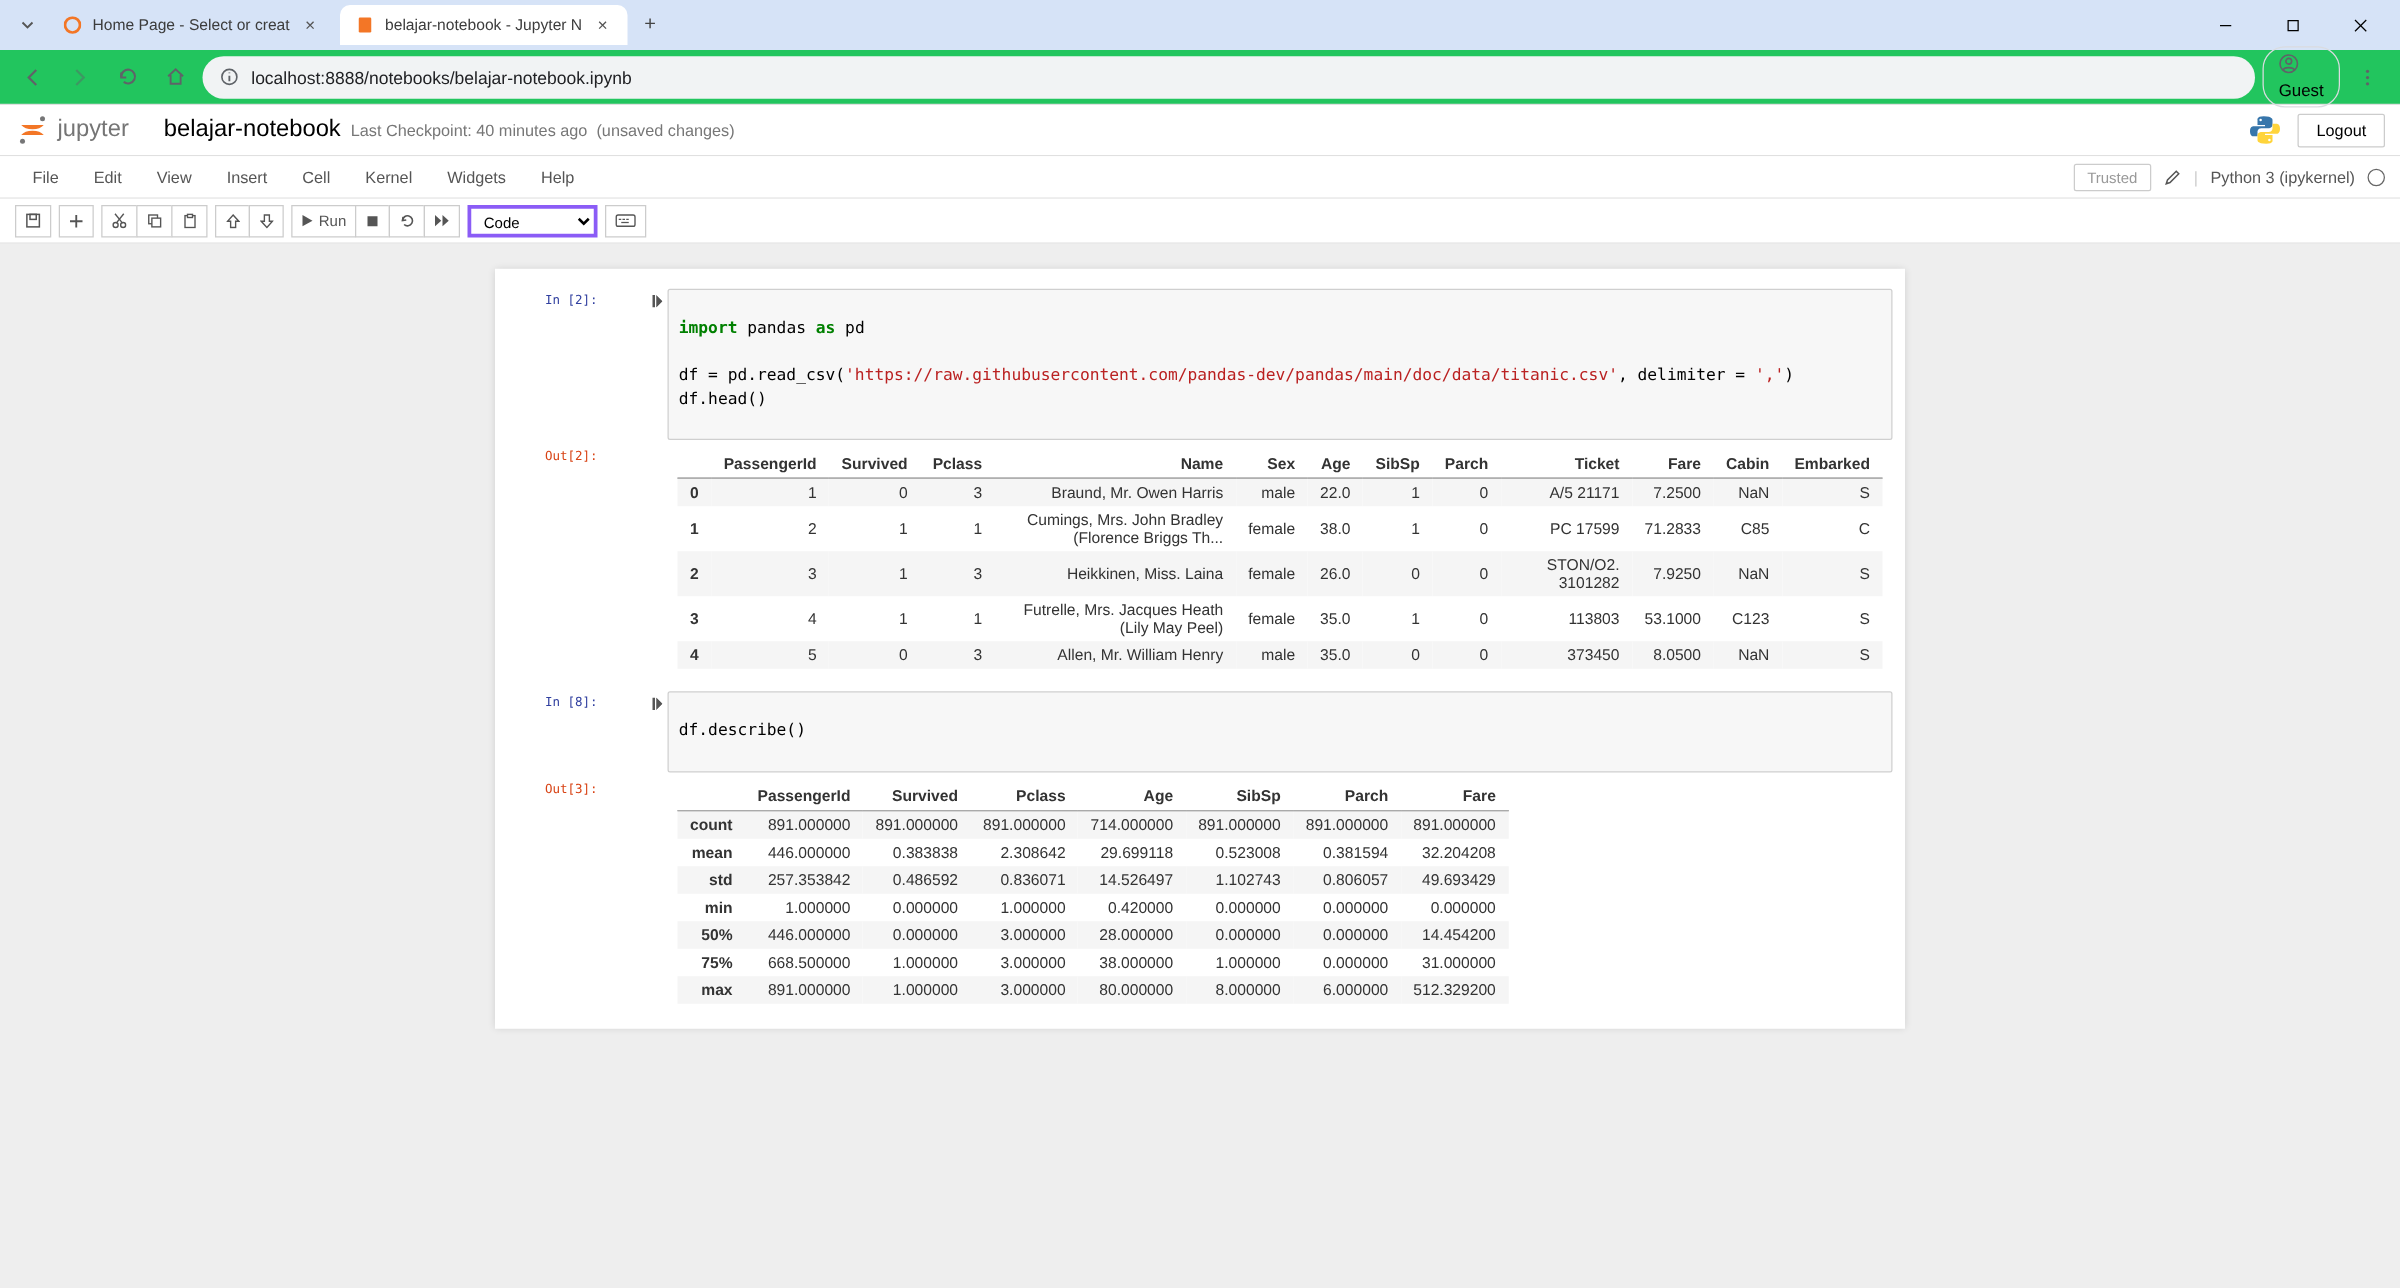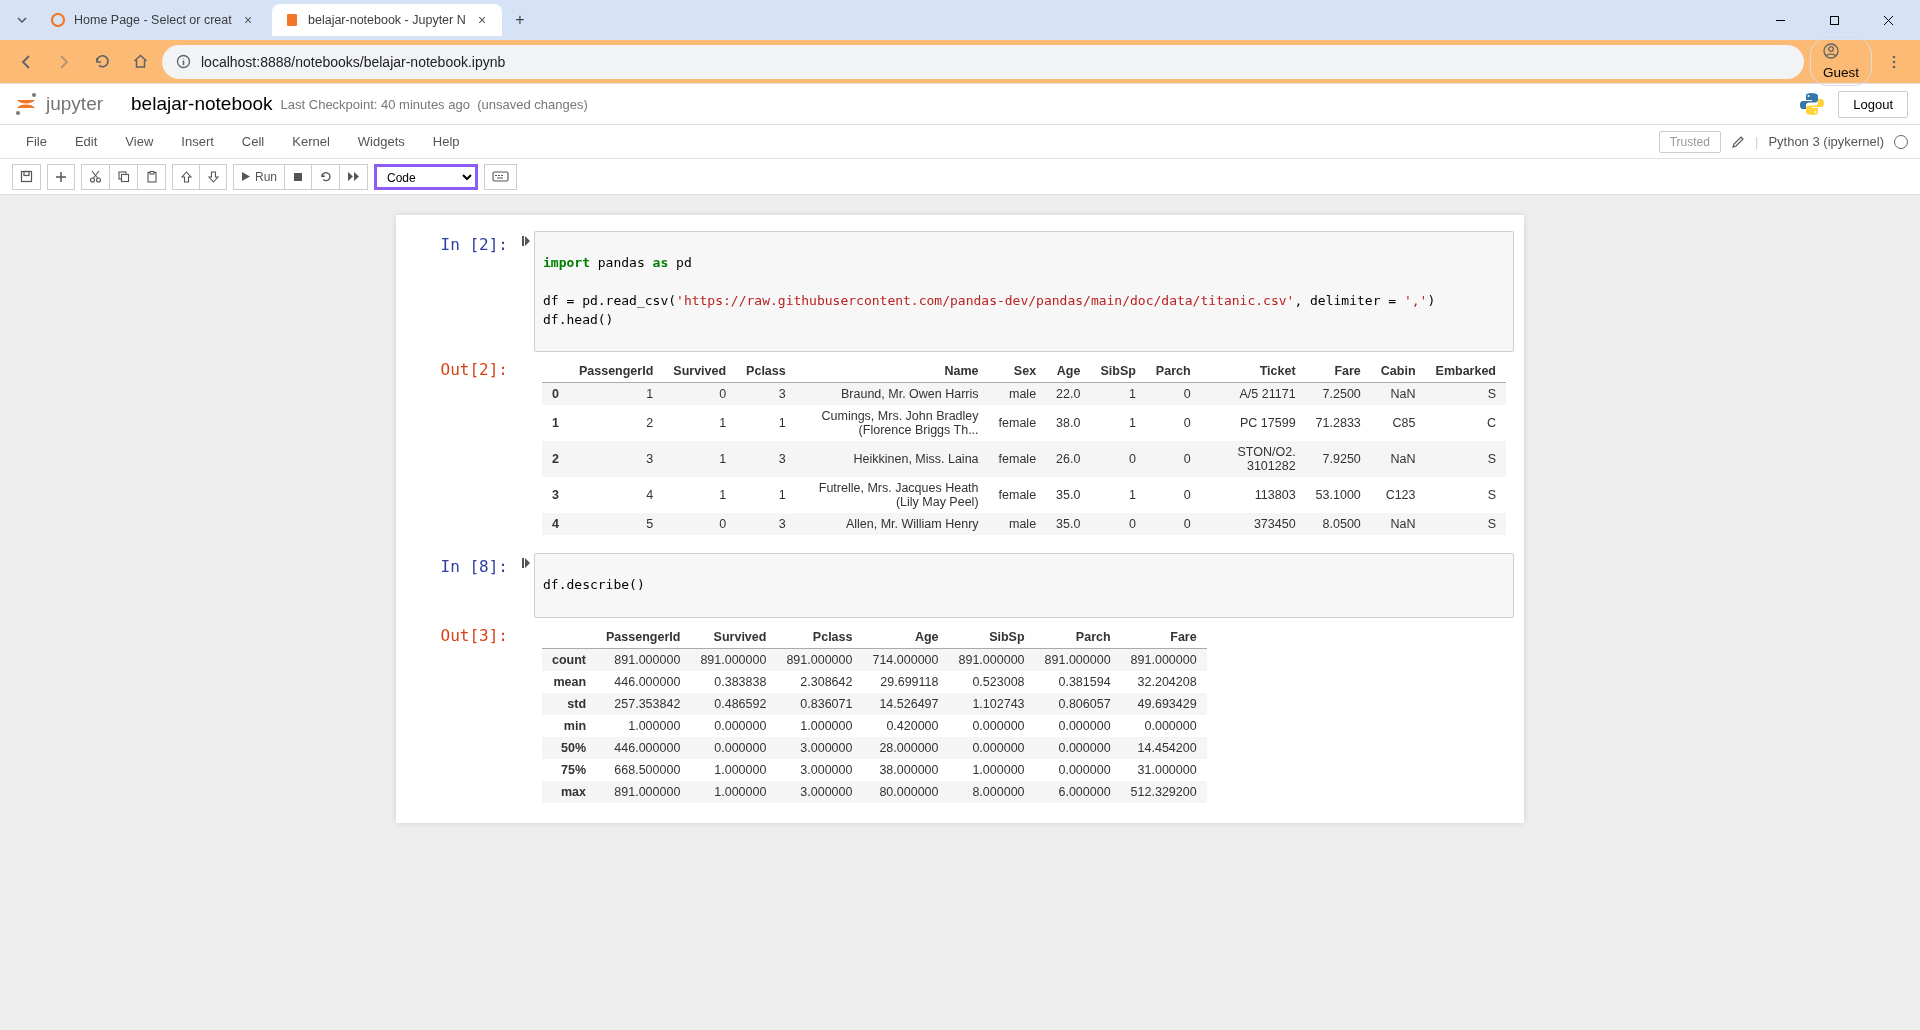--- a/index.html
+++ b/index.html
@@ -12,21 +12,21 @@
   .tab { display: flex; align-items: center; height: 32px; padding: 0 12px; border-radius: 8px 8px 0 0; font-size: 12.5px; color: #3c3c3c; gap: 8px; min-width: 220px; max-width: 230px; }
   .tab.inactive { background: transparent; }
   .tab.active { background: #fff; }
   .tab-favicon { width: 16px; height: 16px; display: flex; align-items: center; justify-content: center; flex-shrink: 0; }
   .tab-title { white-space: nowrap; overflow: hidden; flex: 1; }
   .tab-close { width: 16px; height: 16px; display: flex; align-items: center; justify-content: center; cursor: pointer; color: #555; font-size: 14px; }
   .tab-new { width: 28px; height: 28px; display: flex; align-items: center; justify-content: center; cursor: pointer; font-size: 16px; color: #444; }
   .window-controls { margin-left: auto; display: flex; gap: 10px; }
   .win-ctrl { width: 44px; height: 30px; display: flex; align-items: center; justify-content: center; cursor: pointer; }
   
-  .url-bar-row { background: #fdba74; display: flex; align-items: center; height: 44px; padding: 0 10px; gap: 6px; border-bottom: 1px solid #e0e0e0; }
+  .url-bar-row { background: #22c55e; display: flex; align-items: center; height: 44px; padding: 0 10px; gap: 6px; border-bottom: 1px solid #e0e0e0; }
   .nav-btn { width: 32px; height: 32px; display: flex; align-items: center; justify-content: center; color: #5f6368; cursor: pointer; border-radius: 50%; }
   .url-field { flex: 1; display: flex; align-items: center; height: 34px; background: #f1f3f4; border-radius: 17px; padding: 0 14px; gap: 10px; font-size: 14px; color: #202124; }
   .url-icon { color: #5f6368; }
   .guest-pill { display: flex; align-items: flex-start; gap: 6px; padding: 5px 12px; border: 1px solid #dadce0; border-radius: 18px; font-size: 13.5px; flex-direction: column; }
   
   
   .page { display: flex; flex-direction: column; height: calc(1030px - 84px); }
   .jp-header { display: flex; align-items: center; padding: 6px 12px; border-bottom: 1px solid #e0e0e0; }
   .jp-logo { width: 28px; height: 28px; margin-right: 6px; }
   .jp-brand { font-size: 19px; color: #757575; margin-right: 28px; }
@@ -47,21 +47,21 @@
   .jp-toolbar { display: flex; align-items: center; padding: 4px 12px; height: 36px; border-bottom: 1px solid #e0e0e0; background: #fff; gap: 0; }
   .tb-btn { border: 1px solid #ccc; padding: 4px 7px; background: #fff; cursor: pointer; font-size: 12px; color: #555; min-width: 28px; min-height: 26px; display: inline-flex; align-items: center; justify-content: center; gap: 4px; }
   .tb-btn + .tb-btn { margin-left: -1px; }
   .tb-group { display: inline-flex; margin-right: 6px; }
   .tb-select { border: 3px solid #8b5cf6; font-size: 12px; padding: 3px 6px; background: #fff; min-width: 104px; height: 26px; margin-right: 6px; }
   
   .workspace { flex: 1; background: #eee; overflow-y: auto; }
   .notebook { background: #fff; width: 1128px; margin: 20px auto; padding: 12px 0; box-shadow: 0 0 6px rgba(0,0,0,.12); }
   
   .cell { display: flex; margin: 4px 10px; }
-  .prompt { width: 110px; text-align: right; padding: 4px 8px 4px 0; font-family: "Menlo","Consolas", monospace; font-size: 16px; flex-shrink: 0; }
+  .prompt { width: 110px; text-align: center; padding: 4px 8px 4px 0; font-family: "Menlo","Consolas", monospace; font-size: 10px; flex-shrink: 0; }
   .prompt.in { color: #303F9F; }
   .prompt.out { color: #D84315; }
   .run-ind { width: 18px; display: flex; align-items: flex-start; justify-content: center; padding-top: 5px; cursor: pointer; color: #555; flex-shrink: 0; }
   .input-area { flex: 1; border: 1px solid #cfcfcf; border-radius: 2px; padding: 22px 8px; background: #f7f7f7; font-family: "Menlo","Consolas", monospace; font-size: 13px; line-height: 1.45; white-space: pre; overflow-x: auto; }
   .output-area { flex: 1; padding: 4px 8px; overflow-x: auto; }
   
   .code .kw-g { color: #008000; font-weight: bold; }
   .code .str { color: #BA2121; }
   
   table.df { border-collapse: collapse; font-size: 12.5px; color: #333; }

